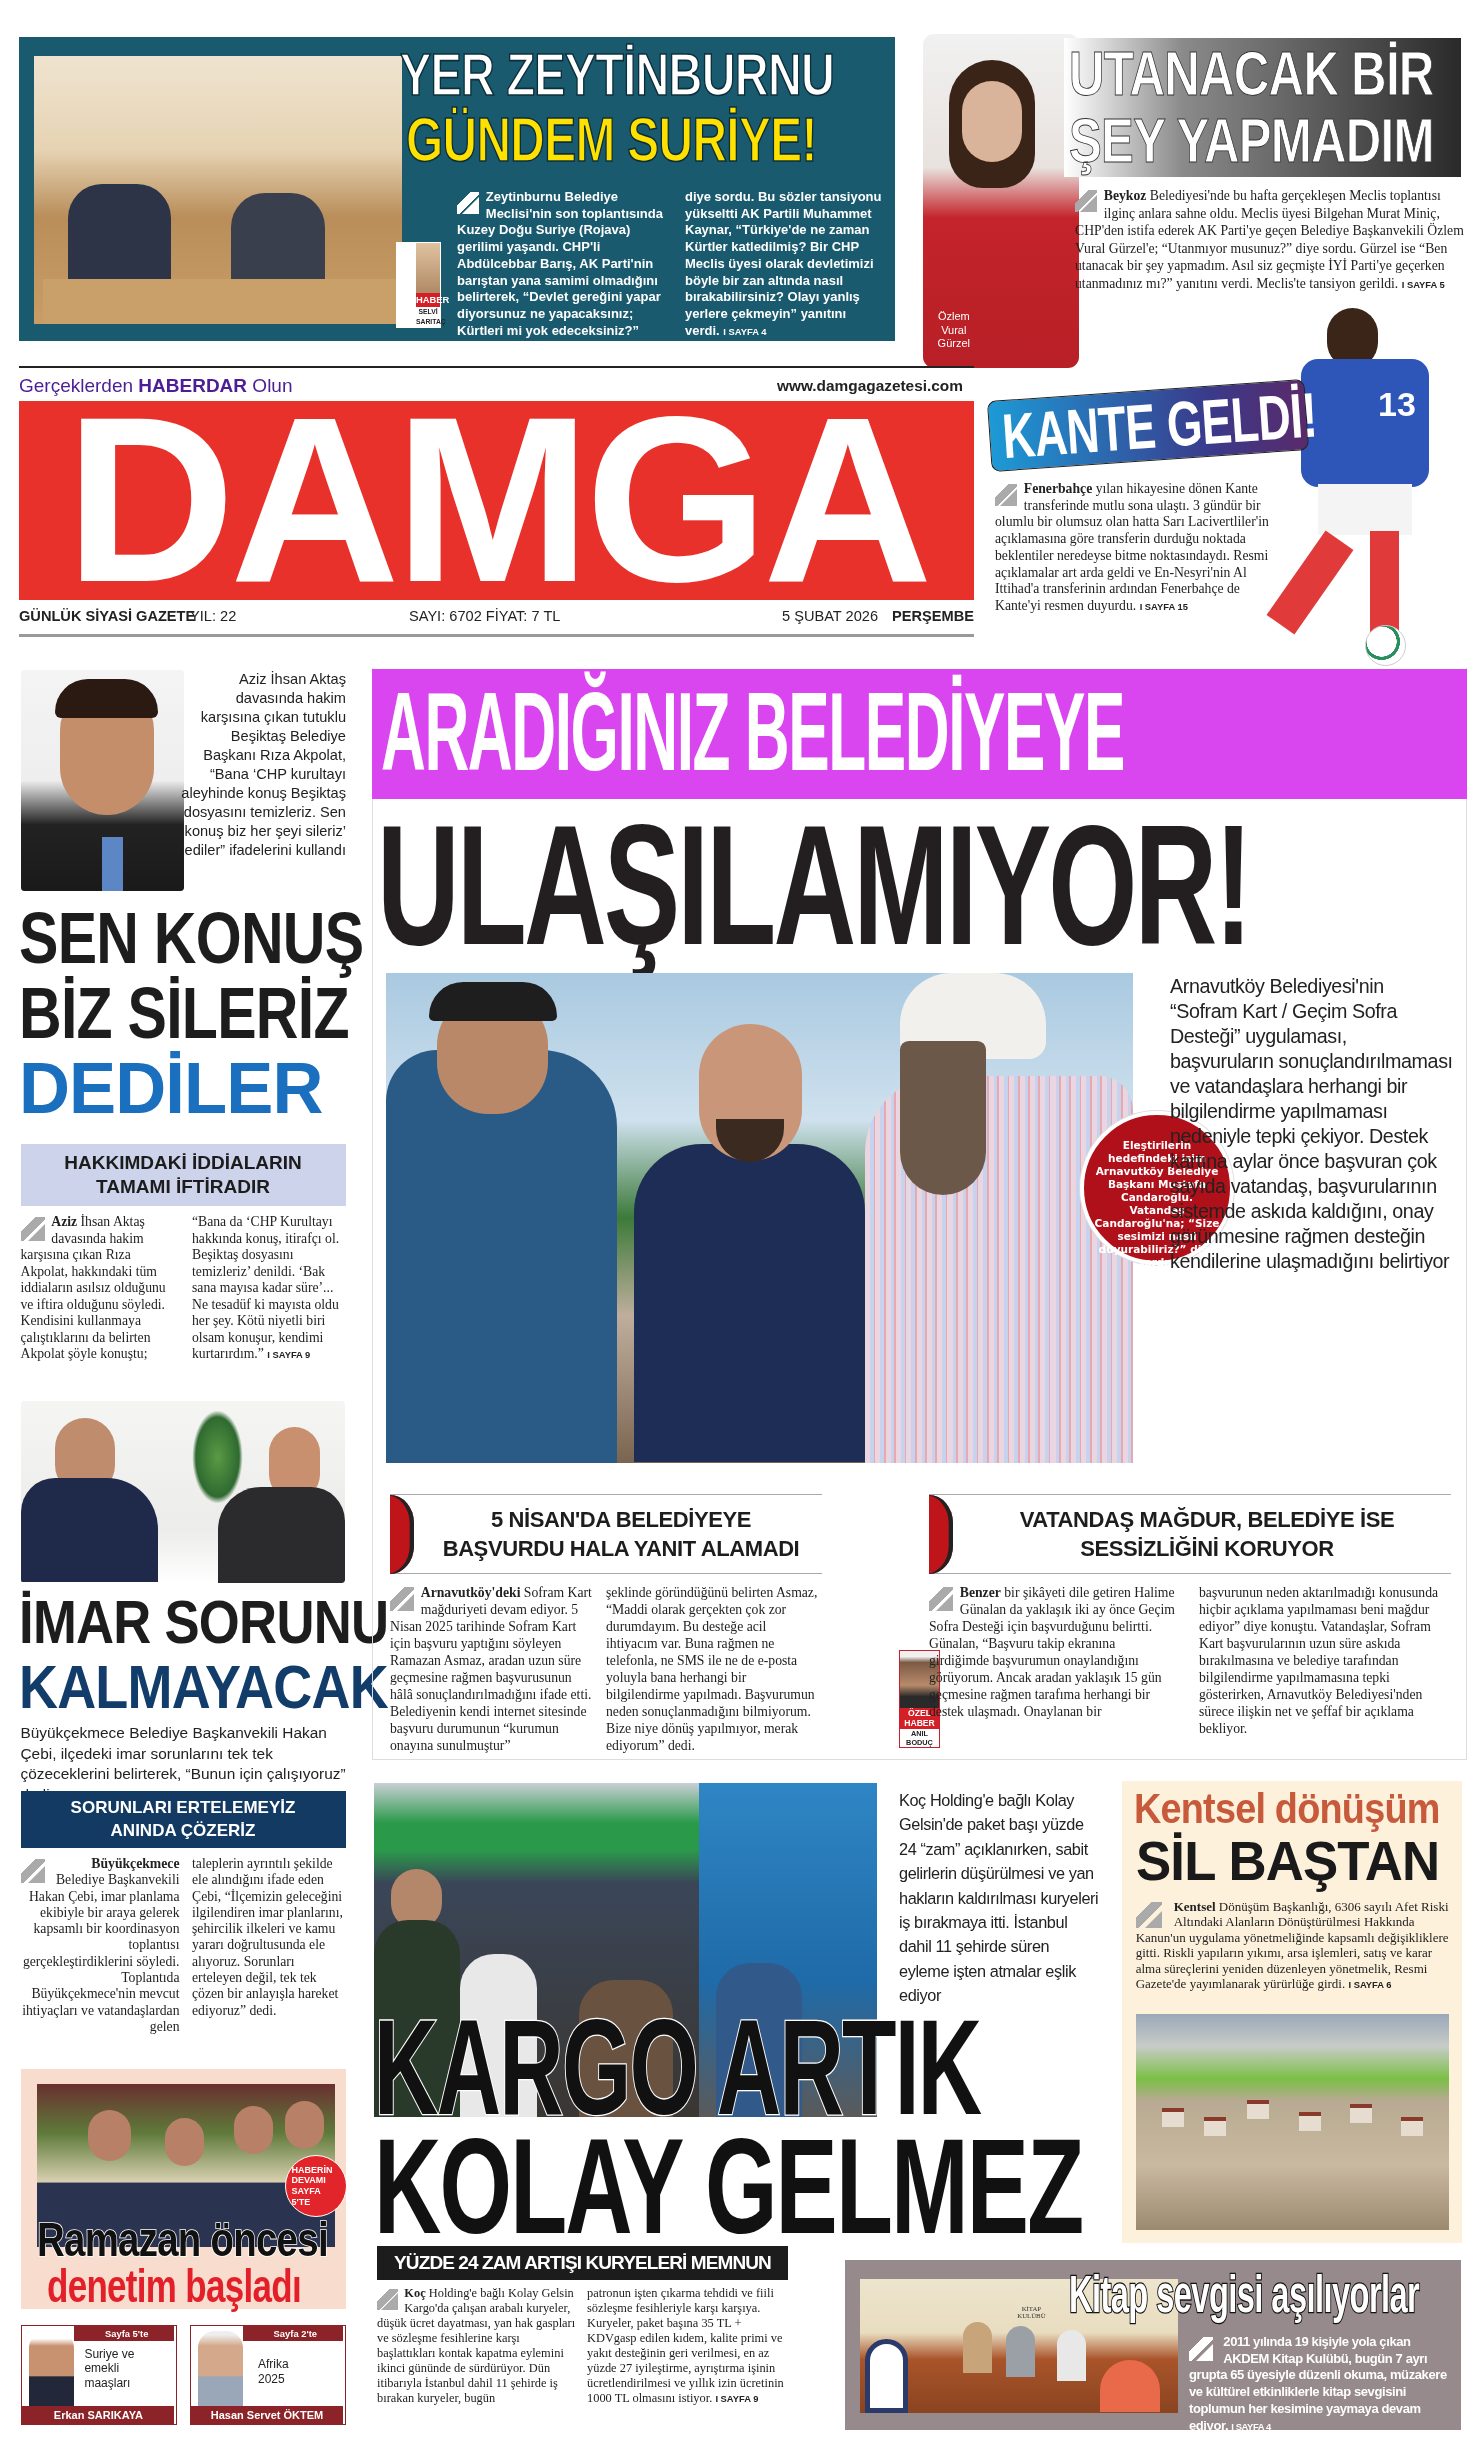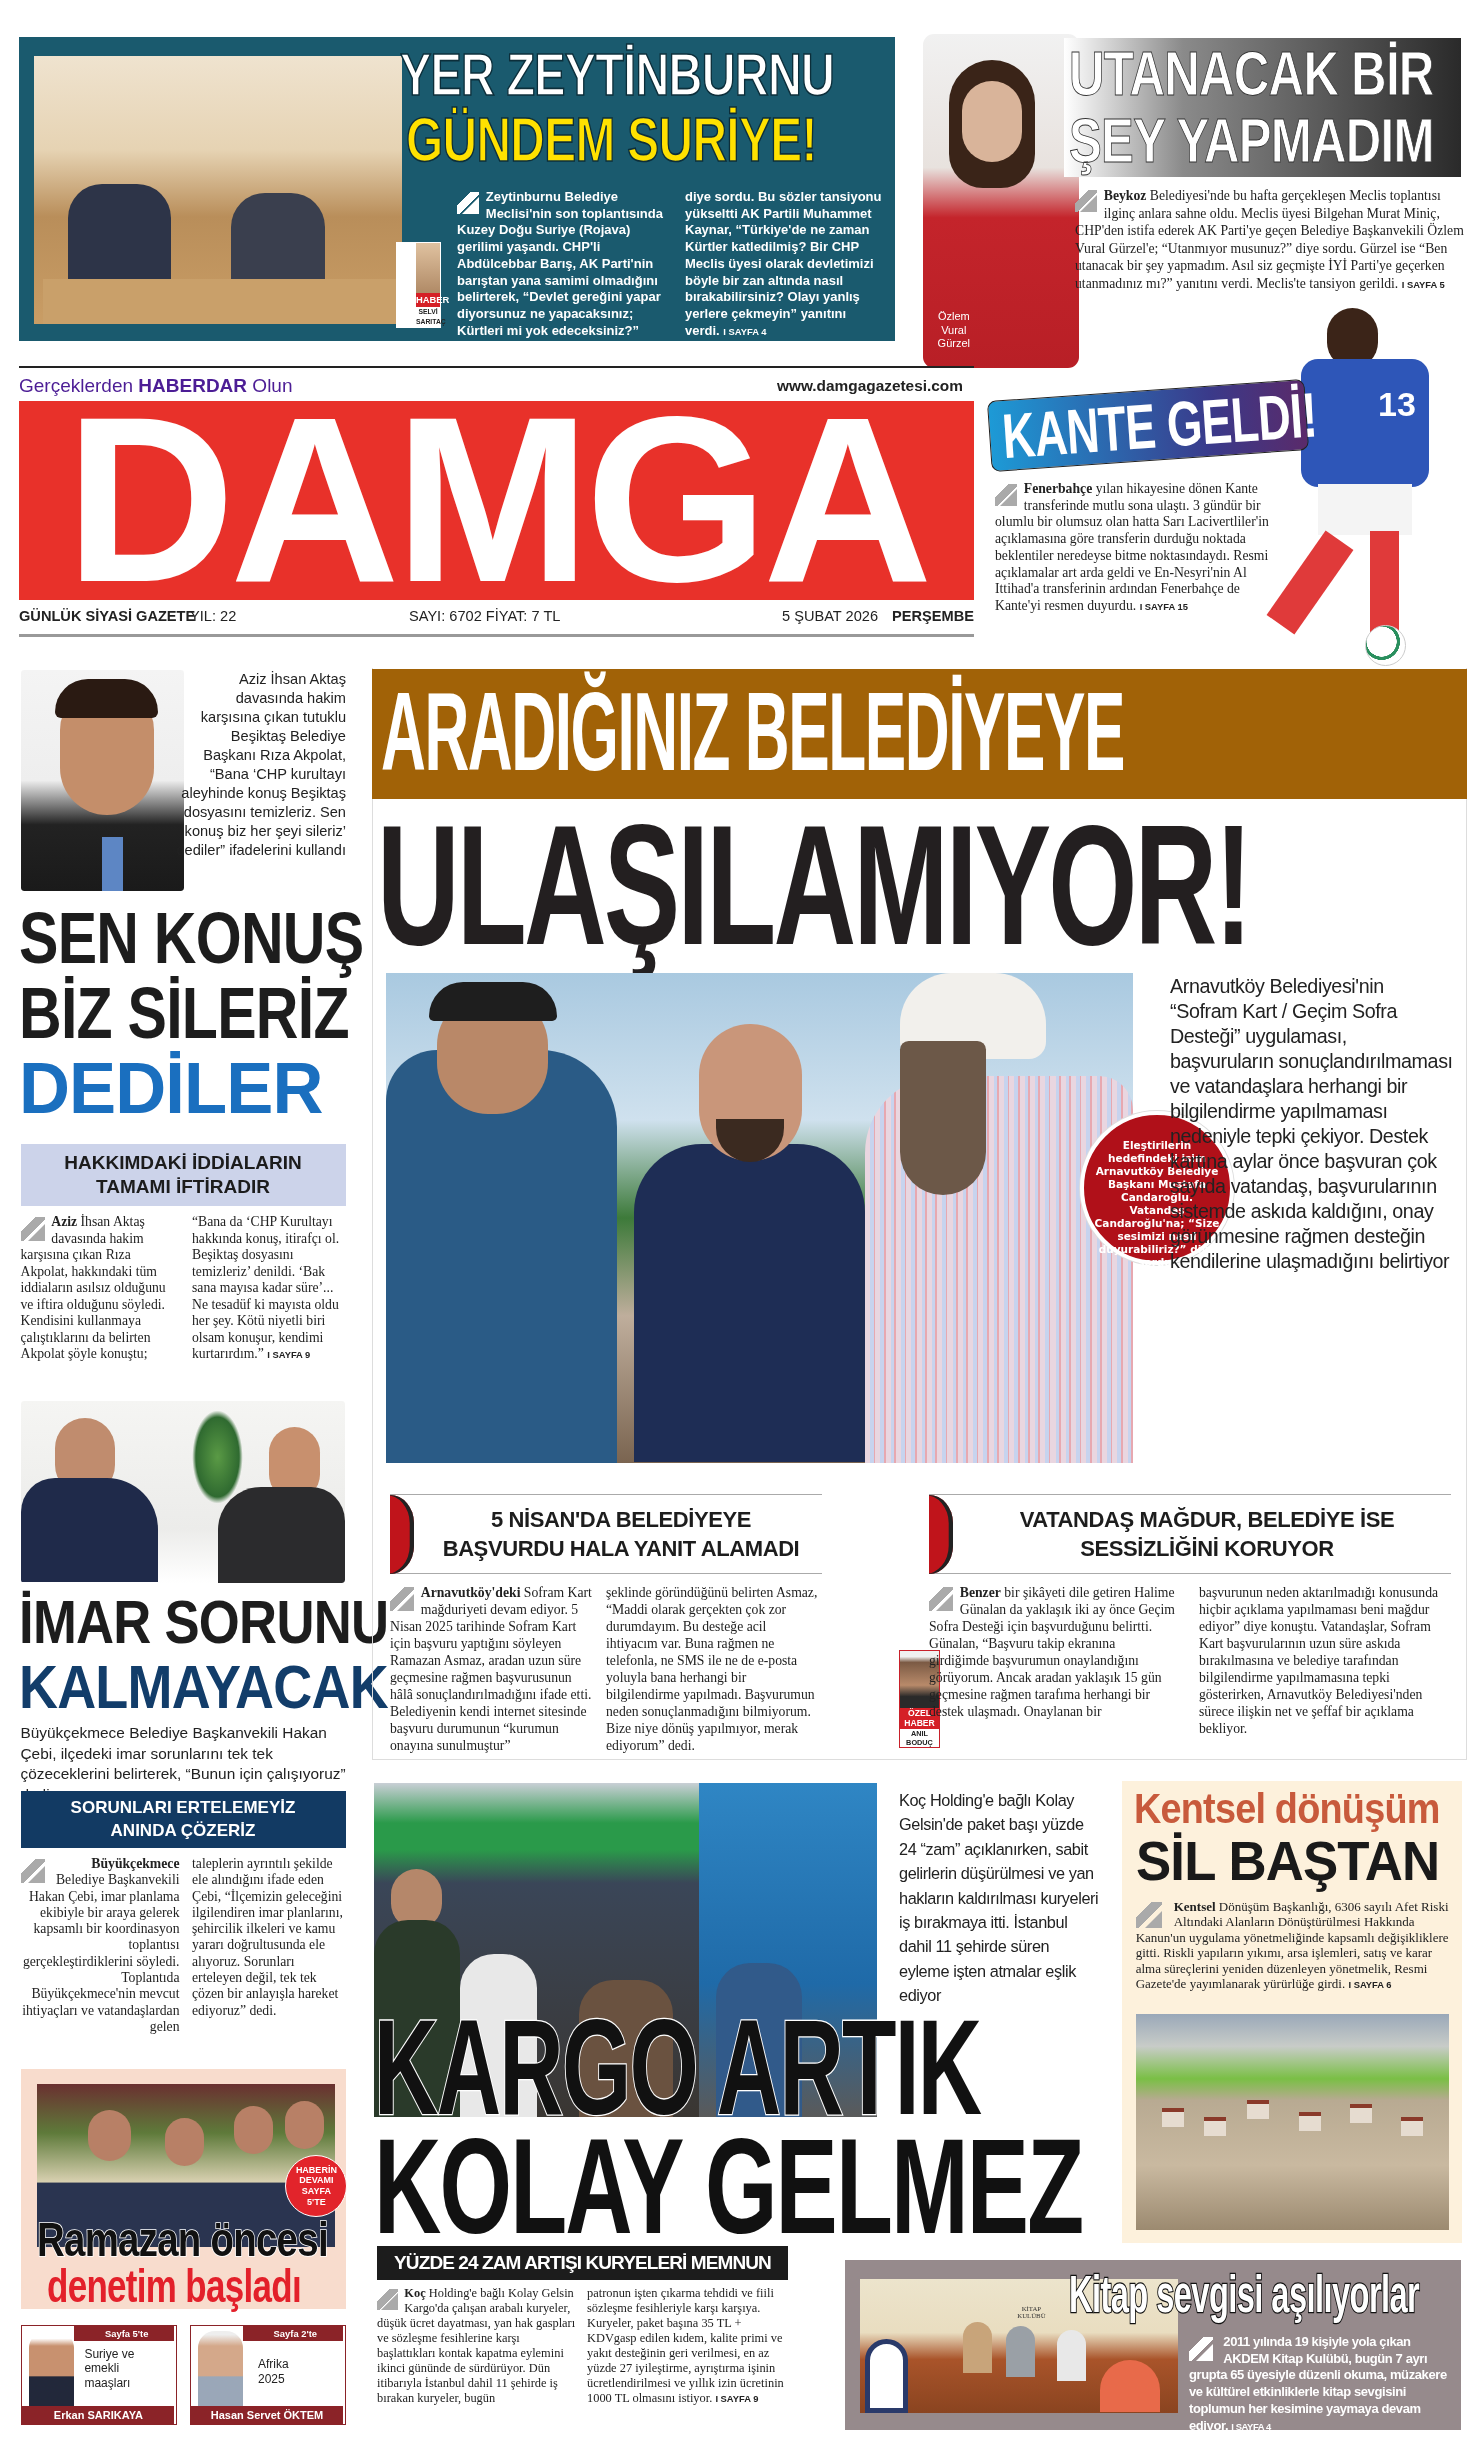--- a/index.html
+++ b/index.html
@@ -127,40 +127,40 @@
   <span>taleplerin ayrıntılı şekilde ele alındığını ifade eden Çebi, “İlçemizin geleceğini ilgilendiren imar planlarını, şehircilik ilkeleri ve kamu yararı doğrultusunda ele alıyoruz. Sorunları erteleyen değil, tek tek çözen bir anlayışla hareket ediyoruz” dedi.</span>
 </div>
 
 <div class="abs" style="left:21.4px;top:2069px;width:325px;height:240px;background:#f8dccd;">
   <div class="photo" style="left:15.4px;top:15.4px;width:298px;height:163px;border-radius:0;background:linear-gradient(180deg,#6a3030 0%,#5e7a3a 30%,#d8d0b0 60%,#2a3450 61%,#2a3450 100%)">
     <div style="position:absolute;left:51px;top:26px;width:43px;height:51px;background:#b88066;border-radius:21.4px"></div>
     <div style="position:absolute;left:128px;top:34px;width:39px;height:48px;background:#b88066;border-radius:19.7px"></div>
     <div style="position:absolute;left:197px;top:21.4px;width:39px;height:48px;background:#b88066;border-radius:19.7px"></div>
     <div style="position:absolute;left:248px;top:17px;width:39px;height:48px;background:#b88066;border-radius:19.7px"></div>
   </div>
-  <div style="position:absolute;left:264px;top:86px;width:62px;height:62px;border-radius:50%;background:#e2242b;border:1.7px solid #fff;color:#fff;font-family:'Liberation Sans',sans-serif;font-weight:bold;font-size:9px;line-height:10.7px;text-align:center;padding:8.6px 5.1px 0">HABERİN DEVAMI SAYFA 5'TE</div>
+  <div style="position:absolute;left:264px;top:86px;width:62px;height:62px;border-radius:50%;background:#e2242b;border:1.7px solid #fff;color:#fff;font-family:'Liberation Sans',sans-serif;font-weight:bold;font-size:9px;line-height:10.7px;text-align:left;padding:8.6px 5.1px 0">HABERİN DEVAMI SAYFA 5'TE</div>
   <div class="cond" style="position:absolute;left:15.4px;top:146px;font-size:48px;line-height:50px;color:#111;transform:scaleX(0.8);-webkit-text-stroke:1.7px #fff;white-space:nowrap;paint-order:stroke fill">Ramazan öncesi</div>
   <div class="cond" style="position:absolute;left:26px;top:193px;font-size:46px;line-height:48px;color:#e3202a;transform:scaleX(0.76);white-space:nowrap">denetim başladı</div>
 </div>
 
 <div class="abs" style="left:21.4px;top:2325px;width:156px;height:100px;border:1.7px solid #8b2328;background:#fff;">
   <div style="position:absolute;left:0;top:0;width:152px;height:15.4px;background:linear-gradient(90deg,#fff 34%,#8b2328 34%);color:#fff;font-family:'Liberation Sans',sans-serif;font-weight:bold;font-size:9.4px;line-height:15.4px;text-align:right;padding-right:26px">Sayfa 5'te</div>
   <div style="position:absolute;left:6.8px;top:5.1px;width:45px;height:75px;background:linear-gradient(180deg,#fff 10%,#c8916f 20%,#c8916f 60%,#22283a 61%);border-radius:17px 17px 0 0"></div>
   <div style="position:absolute;left:62px;top:20.5px;width:68px;font-family:'Liberation Sans',sans-serif;font-size:12px;line-height:14.6px;color:#222">Suriye ve emekli maaşları</div>
   <div style="position:absolute;left:0;bottom:0;width:152px;height:18px;background:#8b2328;color:#fff;font-family:'Liberation Sans',sans-serif;font-weight:bold;font-size:11px;line-height:18px;text-align:center">Erkan SARIKAYA</div>
 </div>
 <div class="abs" style="left:190px;top:2325px;width:156px;height:100px;border:1.7px solid #8b2328;background:#fff;">
   <div style="position:absolute;left:0;top:0;width:152px;height:15.4px;background:linear-gradient(90deg,#fff 34%,#8b2328 34%);color:#fff;font-family:'Liberation Sans',sans-serif;font-weight:bold;font-size:9.4px;line-height:15.4px;text-align:right;padding-right:26px">Sayfa 2'te</div>
   <div style="position:absolute;left:6.8px;top:5.1px;width:45px;height:75px;background:linear-gradient(180deg,#eee 5%,#d4a88a 20%,#d4a88a 60%,#9aa7b8 61%);border-radius:17px 17px 0 0"></div>
   <div style="position:absolute;left:67px;top:31px;width:60px;font-family:'Liberation Sans',sans-serif;font-size:12px;line-height:14.6px;color:#222">Afrika 2025</div>
   <div style="position:absolute;left:0;bottom:0;width:152px;height:18px;background:#8b2328;color:#fff;font-family:'Liberation Sans',sans-serif;font-weight:bold;font-size:11px;line-height:18px;text-align:center">Hasan Servet ÖKTEM</div>
 </div>
 
 <div class="abs" style="left:372px;top:668px;width:1095px;height:1092px;border:1.7px solid #ddd;border-top:none"></div>
-<div class="abs" style="left:372px;top:669px;width:1095px;height:130px;background:#a16207;overflow:hidden">
+<div class="abs" style="left:372px;top:669px;width:1095px;height:130px;background:#d946ef;overflow:hidden">
   <div class="cond" style="position:absolute;left:8.6px;top:6.8px;font-size:111px;line-height:113px;color:#fff;transform:scaleX(0.56);white-space:nowrap;letter-spacing:-2.6px">ARADIĞINIZ BELEDİYEYE</div>
 </div>
 <div class="abs cond" style="left:377px;top:803px;font-size:171px;line-height:163px;color:#231f20;transform:scaleX(0.67);white-space:nowrap;letter-spacing:-4.3px">ULAŞILAMIYOR!</div>
 
 <div class="photo" style="left:386px;top:973px;width:747px;height:490px;border-radius:0;background:linear-gradient(180deg,#a9c9e0 0%,#cfe1ee 30%,#3d7a3a 50%,#bfae9c 70%,#7a6450 100%);">
   <div style="position:absolute;left:0;top:77px;width:231px;height:413px;background:#2a5b86;border-radius:51px 77px 0 0"></div>
   <div style="position:absolute;left:51px;top:21.4px;width:111px;height:120px;background:#b98868;border-radius:51px"></div>
   <div style="position:absolute;left:43px;top:8.6px;width:128px;height:39px;background:#1e1e1e;border-radius:60px 60px 8.6px 8.6px"></div>
   <div style="position:absolute;left:248px;top:171px;width:231px;height:318px;background:#1e2d55;border-radius:68px 68px 0 0"></div>
   <div style="position:absolute;left:313px;top:51px;width:103px;height:137px;background:#c9967a;border-radius:51px"></div>

